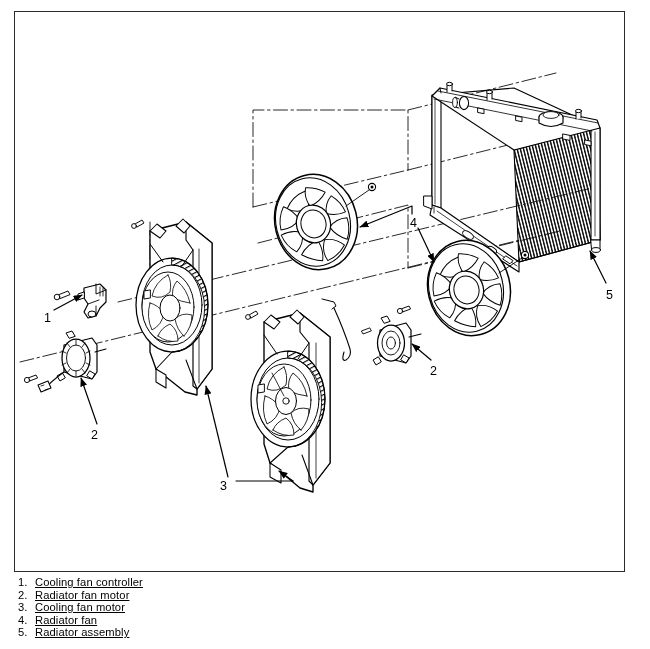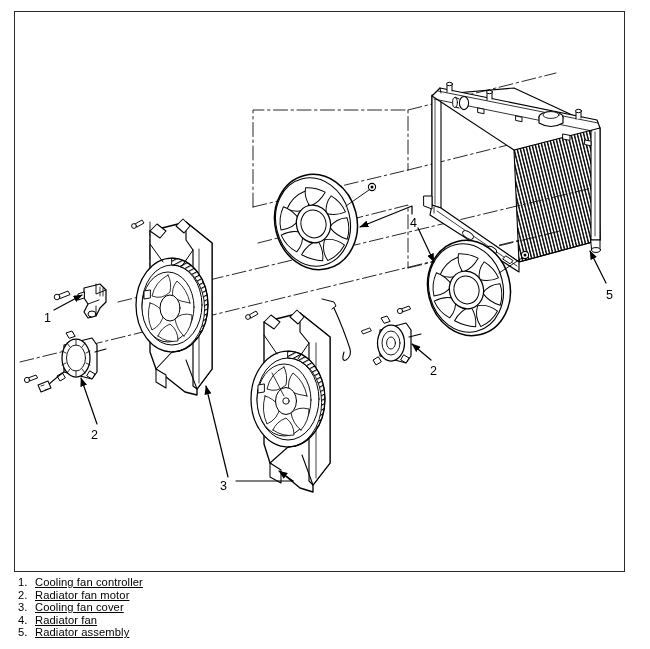--- a/index.html
+++ b/index.html
@@ -413,21 +413,21 @@
     <div class="legend-row">
       <span class="legend-num">1.</span>
       <span class="legend-label">Cooling fan controller</span>
     </div>
     <div class="legend-row">
       <span class="legend-num">2.</span>
       <span class="legend-label">Radiator fan motor</span>
     </div>
     <div class="legend-row">
       <span class="legend-num">3.</span>
-      <span class="legend-label">Cooling fan cover</span>
+      <span class="legend-label">Cooling fan motor</span>
     </div>
     <div class="legend-row">
       <span class="legend-num">4.</span>
       <span class="legend-label">Radiator fan</span>
     </div>
     <div class="legend-row">
       <span class="legend-num">5.</span>
       <span class="legend-label">Radiator assembly</span>
     </div>
   </div>

